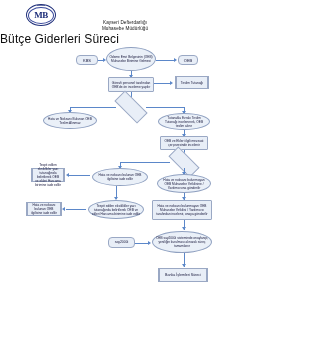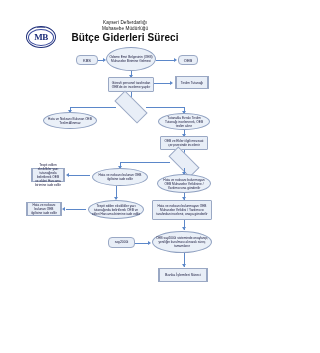--- a/index.html
+++ b/index.html
@@ -2,36 +2,36 @@
 <html><head>
 <meta charset="utf-8">
 <style>
   html,body{margin:0;padding:0;background:#ffffff;}
   body{width:250px;height:353px;position:relative;overflow:hidden;
        font-family:"Liberation Sans","DejaVu Sans",sans-serif;color:#1b1b3a;}
 
   #canvas{position:absolute;inset:0;width:250px;height:353px;}
 
   
-  .logo{position:absolute;left:26px;top:26px;width:30px;height:22px;}
+  .logo{position:absolute;left:26px;top:4px;width:30px;height:22px;}
   .logo .oval{position:absolute;inset:0;border-radius:50%;
        border:1.6px solid #1f2f7a;background:#ffffff;}
   .logo .oval2{position:absolute;left:2px;top:2.5px;right:2px;bottom:2.5px;
        border-radius:50%;border:1px solid #3a4a9c;}
   .logo .mb{position:absolute;inset:0;display:flex;align-items:center;
        justify-content:center;font-size:9px;font-weight:bold;color:#1f2f7a;
        letter-spacing:-0.5px;font-family:"Liberation Serif",serif;}
   .logo .tick{position:absolute;left:50%;top:1px;width:8px;height:3px;
        margin-left:-4px;border-top:1px solid #1f2f7a;opacity:.6;}
 
   .org1,.org2{position:absolute;width:250px;text-align:center;
        font-size:4.6px;color:#111;letter-spacing:.1px;}
   .org1{top:20px;} .org2{top:26px;}
-  .maintitle{position:absolute;width:250px;top:32px;text-align:center;
-       font-size:10px;color:#0d0d0d;letter-spacing:.1px;font-weight:bold;}
+  .maintitle{position:absolute;width:250px;top:32px;text-align:left;
+       font-size:12px;color:#0d0d0d;letter-spacing:.1px;}
 
   
   .node{position:absolute;box-sizing:border-box;display:flex;
         align-items:center;justify-content:center;text-align:center;
         font-size:3.2px;line-height:1.25;color:#16163a;padding:1px 2px;
         background:#e8eef7;border:0.7px solid #9aa8c4;}
   .node.oval{border-radius:50%/50%;background:#eaf0f8;border-color:#8fa0c0;}
   .node.rect{border-radius:1px;}
   .node.round{border-radius:4px;}
   .node.doc{border-left:2.2px solid #9aa8c4;border-right:2.2px solid #9aa8c4;}

